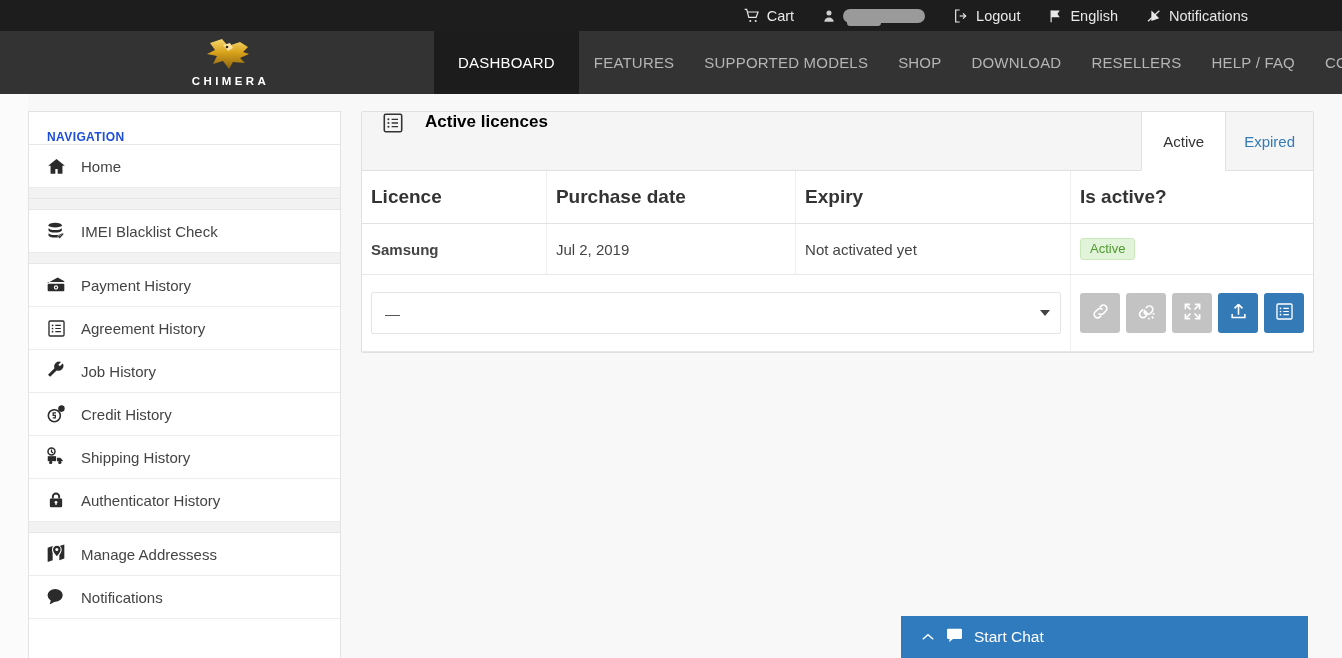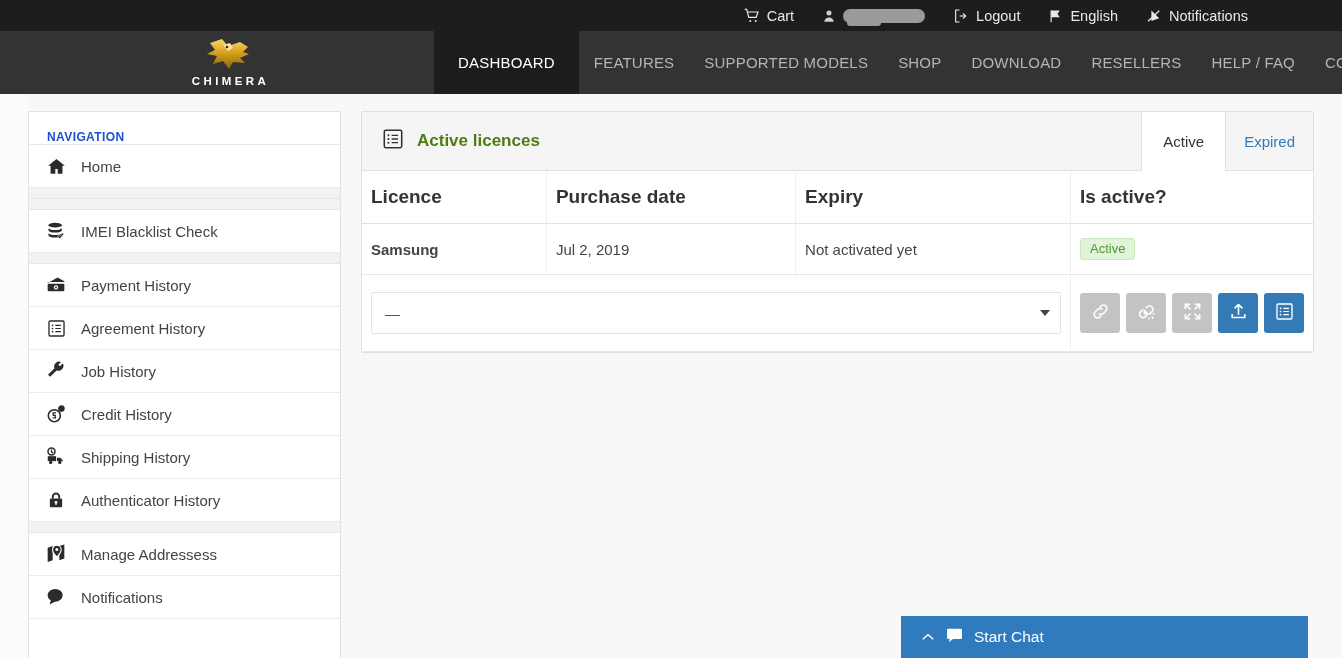--- a/index.html
+++ b/index.html
@@ -163,26 +163,25 @@
   .panel-head {
     display: flex;
     align-items: stretch;
     background: #f5f5f5;
     border-bottom: 1px solid #e0e0e0;
     height: 59px;
   }
   .panel-title {
     flex: 1;
     display: flex;
-    align-items: center;
-    gap: 13px;
+    gap: 21px;
     padding-left: 20px;
     font-size: 17px;
     font-weight: 700;
-    color: #4d7c0f;
+    color: #000000;
   }
   .panel-tabs { display: flex; align-items: stretch; }
   .panel-tab {
     display: flex;
     align-items: center;
     justify-content: center;
     min-width: 84px;
     padding: 0 18px;
     font-size: 15px;
     color: #337ab7;

